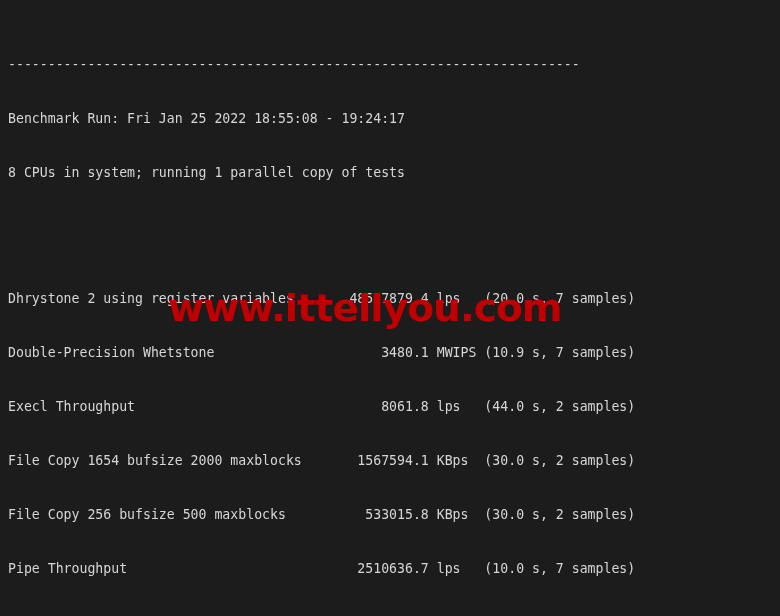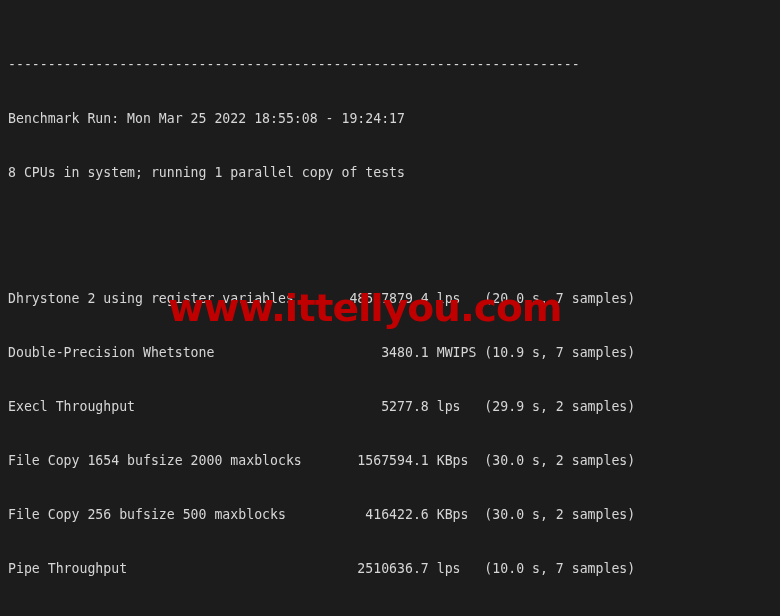--- a/index.html
+++ b/index.html
@@ -62,29 +62,29 @@
   }
 </style>
 </head>
 <body>
 
 <div id="terminal">
 
   <div class="term-body">
 
     <div class="line rule">------------------------------------------------------------------------</div>
-    <div class="line">Benchmark Run: Mon Mar 25 2022 18:55:08 - 19:24:17</div>
+    <div class="line">Benchmark Run: Fri Jan 25 2022 18:55:08 - 19:24:17</div>
     <div class="line">8 CPUs in system; running 1 parallel copy of tests</div>
     <div class="line blank"> </div>
 
     <div class="line">Dhrystone 2 using register variables       48527879.4 lps   (20.0 s, 7 samples)</div>
     <div class="line">Double-Precision Whetstone                     3480.1 MWIPS (10.9 s, 7 samples)</div>
-    <div class="line">Execl Throughput                               5277.8 lps   (29.9 s, 2 samples)</div>
+    <div class="line">Execl Throughput                               8061.8 lps   (44.0 s, 2 samples)</div>
     <div class="line">File Copy 1654 bufsize 2000 maxblocks       1567594.1 KBps  (30.0 s, 2 samples)</div>
-    <div class="line">File Copy 256 bufsize 500 maxblocks          416422.6 KBps  (30.0 s, 2 samples)</div>
+    <div class="line">File Copy 256 bufsize 500 maxblocks          533015.8 KBps  (30.0 s, 2 samples)</div>
     <div class="line">Pipe Throughput                             2510636.7 lps   (10.0 s, 7 samples)</div>
     
     
     
     
     
 
     
 
     

